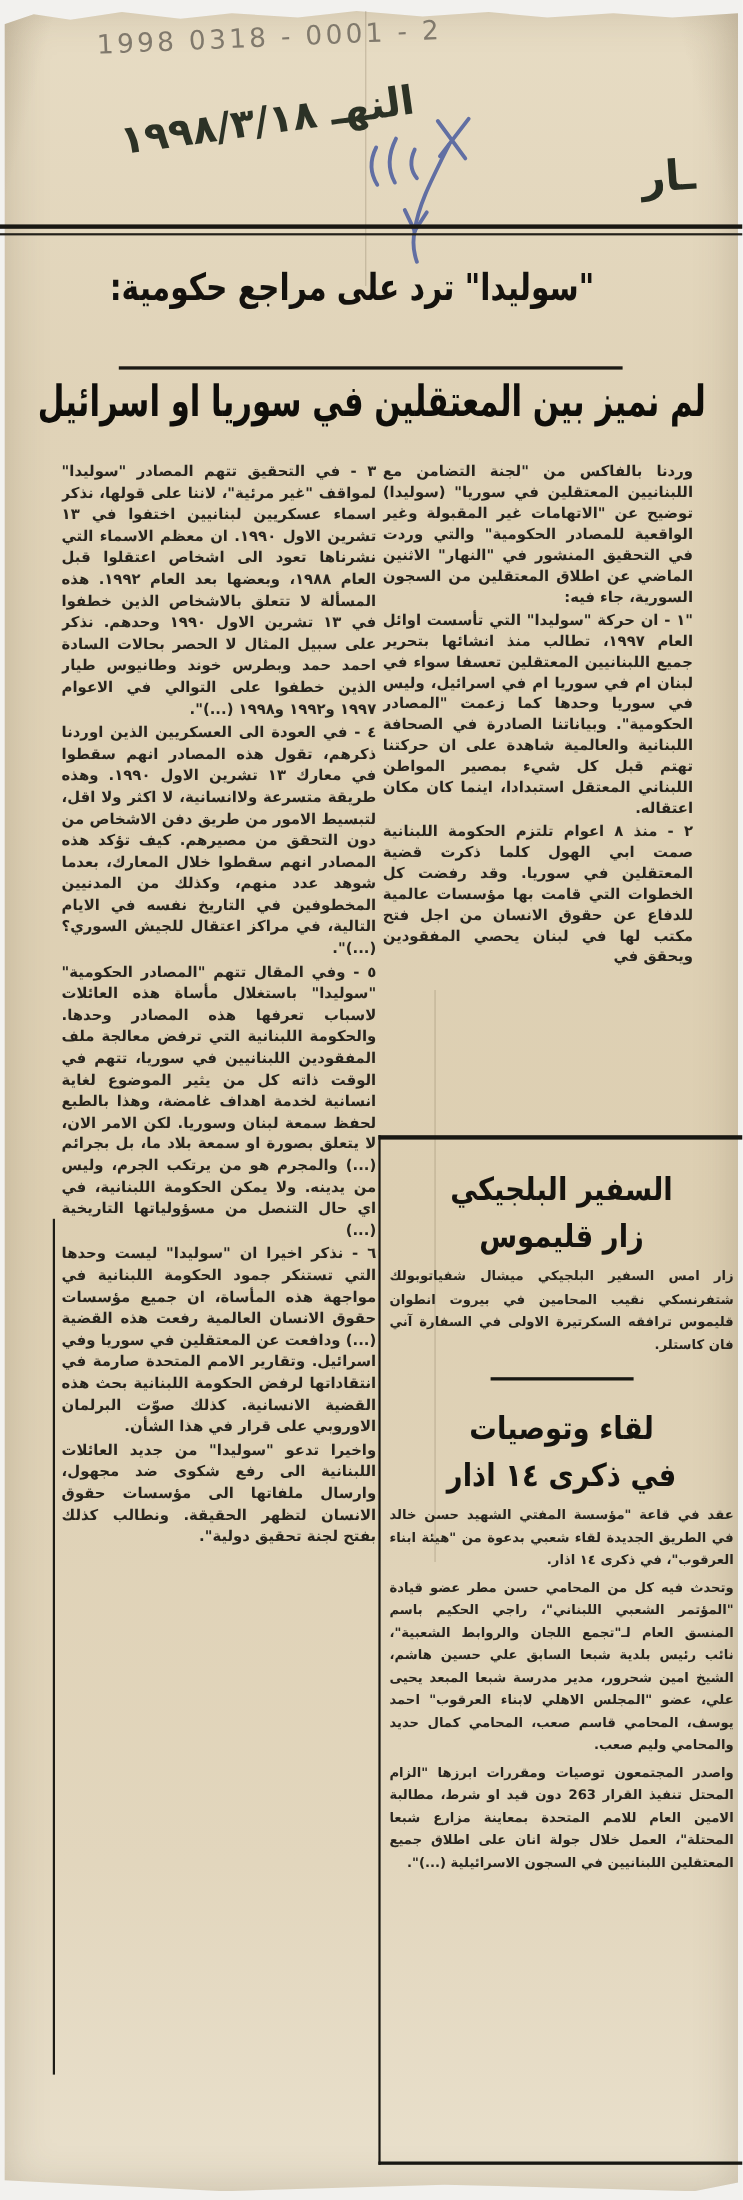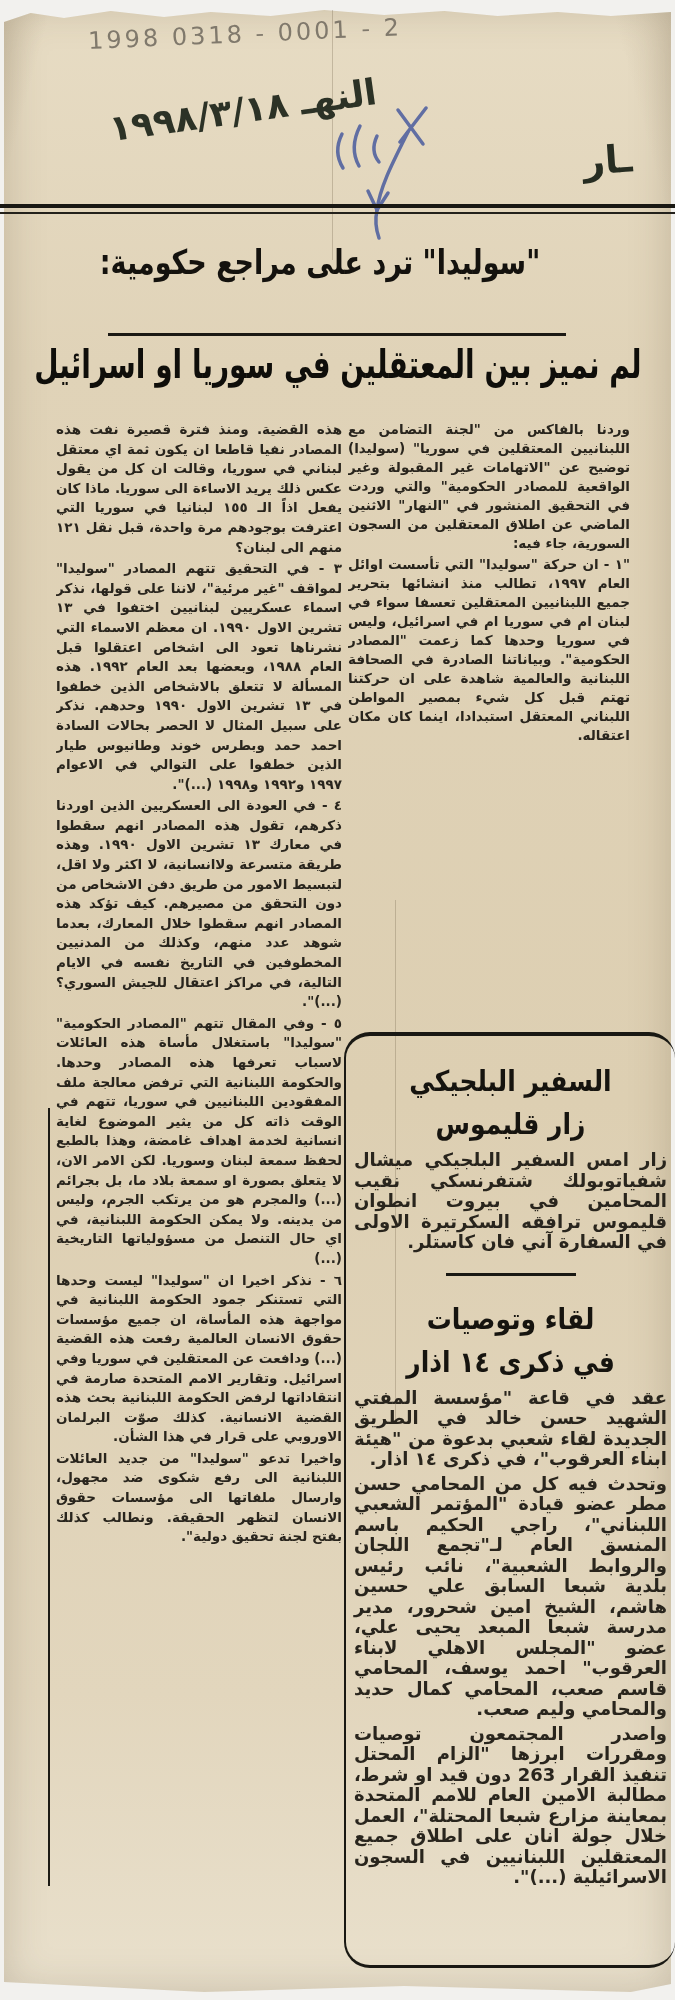--- a/index.html
+++ b/index.html
@@ -57,28 +57,28 @@
     color:#29251d;overflow:hidden;
   }
   .col p{margin:0 0 2px 0;text-align:justify;text-align-last:right;}
   .col-right{left:348px;top:420px;width:282px;height:610px;font-size:13.5px;font-weight:bold;line-height:19px;}
   .col-left{left:56px;top:420px;width:286px;height:1560px;font-size:13.5px;font-weight:bold;line-height:19.6px;}
   .left-col-rule{position:absolute;left:48px;top:1108px;width:2px;height:778px;background:#1d1b15;}
   .sub-box{
     position:absolute;left:344px;top:1032px;width:331px;height:936px;
     border-top:4px solid #191813;border-left:2px solid #191813;border-bottom:3px solid #191813;
     box-sizing:border-box;overflow:hidden;
-    padding:24px 8px 6px 8px;direction:rtl;border-radius:26px;
+    padding:24px 8px 6px 8px;direction:rtl;
   }
   .sub-title{
     text-align:center;font-size:25px;font-weight:bold;color:#16140f;
     line-height:37px;margin:0 0 16px 0;
     transform:scaleY(1.15);transform-origin:top center;
   }
-  .sub-body{font-size:18px;font-weight:bold;line-height:20.5px;color:#29251d;text-align:justify;}
+  .sub-body{font-size:12px;font-weight:bold;line-height:20.5px;color:#29251d;text-align:justify;}
   .sub-body p{margin:0 0 4px 0;text-align-last:right;}
   .sub-divider{width:130px;height:3px;background:#191813;margin:20px auto 22px auto;}
 </style>
 </head>
 <body>
 
 <div class="scan-bg"></div>
 
 <div class="paper"></div>
 
@@ -109,24 +109,24 @@
 
 <div class="kicker">"سوليدا" ترد على مراجع حكومية:</div>
 
 <div class="headline-rule"></div>
 
 <div class="headline">لم نميز بين المعتقلين في سوريا او اسرائيل</div>
 
 <div class="col col-right">
     <p>وردنا بالفاكس من "لجنة التضامن مع اللبنانيين المعتقلين في سوريا" (سوليدا) توضيح عن "الاتهامات غير المقبولة وغير الواقعية للمصادر الحكومية" والتي وردت في التحقيق المنشور في "النهار" الاثنين الماضي عن اطلاق المعتقلين من السجون السورية، جاء فيه:</p>
     <p>"١ - ان حركة "سوليدا" التي تأسست اوائل العام ١٩٩٧، تطالب منذ انشائها بتحرير جميع اللبنانيين المعتقلين تعسفا سواء في لبنان ام في سوريا ام في اسرائيل، وليس في سوريا وحدها كما زعمت "المصادر الحكومية". وبياناتنا الصادرة في الصحافة اللبنانية والعالمية شاهدة على ان حركتنا تهتم قبل كل شيء بمصير المواطن اللبناني المعتقل استبدادا، اينما كان مكان اعتقاله.</p>
+    <p>٢ - منذ ٨ اعوام تلتزم الحكومة اللبنانية صمت ابي الهول كلما ذكرت قضية المعتقلين في سوريا. وقد رفضت كل الخطوات التي قامت بها مؤسسات عالمية للدفاع عن حقوق الانسان من اجل فتح مكتب لها في لبنان يحصي المفقودين ويحقق في</p>
   </div>
 
 <div class="col col-left">
-    <p>هذه القضية. ومنذ فترة قصيرة نفت هذه المصادر نفيا قاطعا ان يكون ثمة اي معتقل لبناني في سوريا، وقالت ان كل من يقول عكس ذلك يريد الاساءة الى سوريا. ماذا كان يفعل اذاً الـ ١٥٥ لبنانيا في سوريا التي اعترفت بوجودهم مرة واحدة، قبل نقل ١٢١ منهم الى لبنان؟</p>
     <p>٣ - في التحقيق تتهم المصادر "سوليدا" لمواقف "غير مرئية"، لاننا على قولها، نذكر اسماء عسكريين لبنانيين اختفوا في ١٣ تشرين الاول ١٩٩٠. ان معظم الاسماء التي نشرناها تعود الى اشخاص اعتقلوا قبل العام ١٩٨٨، وبعضها بعد العام ١٩٩٢. هذه المسألة لا تتعلق بالاشخاص الذين خطفوا في ١٣ تشرين الاول ١٩٩٠ وحدهم. نذكر على سبيل المثال لا الحصر بحالات السادة احمد حمد وبطرس خوند وطانيوس طيار الذين خطفوا على التوالي في الاعوام ١٩٩٧ و١٩٩٢ و١٩٩٨ (...)".</p>
     <p>٤ - في العودة الى العسكريين الذين اوردنا ذكرهم، تقول هذه المصادر انهم سقطوا في معارك ١٣ تشرين الاول ١٩٩٠. وهذه طريقة متسرعة ولاانسانية، لا اكثر ولا اقل، لتبسيط الامور من طريق دفن الاشخاص من دون التحقق من مصيرهم. كيف تؤكد هذه المصادر انهم سقطوا خلال المعارك، بعدما شوهد عدد منهم، وكذلك من المدنيين المخطوفين في التاريخ نفسه في الايام التالية، في مراكز اعتقال للجيش السوري؟ (...)".</p>
     <p>٥ - وفي المقال تتهم "المصادر الحكومية" "سوليدا" باستغلال مأساة هذه العائلات لاسباب تعرفها هذه المصادر وحدها. والحكومة اللبنانية التي ترفض معالجة ملف المفقودين اللبنانيين في سوريا، تتهم في الوقت ذاته كل من يثير الموضوع لغاية انسانية لخدمة اهداف غامضة، وهذا بالطبع لحفظ سمعة لبنان وسوريا. لكن الامر الان، لا يتعلق بصورة او سمعة بلاد ما، بل بجرائم (...) والمجرم هو من يرتكب الجرم، وليس من يدينه. ولا يمكن الحكومة اللبنانية، في اي حال التنصل من مسؤولياتها التاريخية (...)</p>
     <p>٦ - نذكر اخيرا ان "سوليدا" ليست وحدها التي تستنكر جمود الحكومة اللبنانية في مواجهة هذه المأساة، ان جميع مؤسسات حقوق الانسان العالمية رفعت هذه القضية (...) ودافعت عن المعتقلين في سوريا وفي اسرائيل. وتقارير الامم المتحدة صارمة في انتقاداتها لرفض الحكومة اللبنانية بحث هذه القضية الانسانية. كذلك صوّت البرلمان الاوروبي على قرار في هذا الشأن.</p>
     <p>واخيرا تدعو "سوليدا" من جديد العائلات اللبنانية الى رفع شكوى ضد مجهول، وارسال ملفاتها الى مؤسسات حقوق الانسان لتظهر الحقيقة. ونطالب كذلك بفتح لجنة تحقيق دولية".</p>
   </div>
 
 <div class="left-col-rule"></div>
 
 <div class="sub-box">

